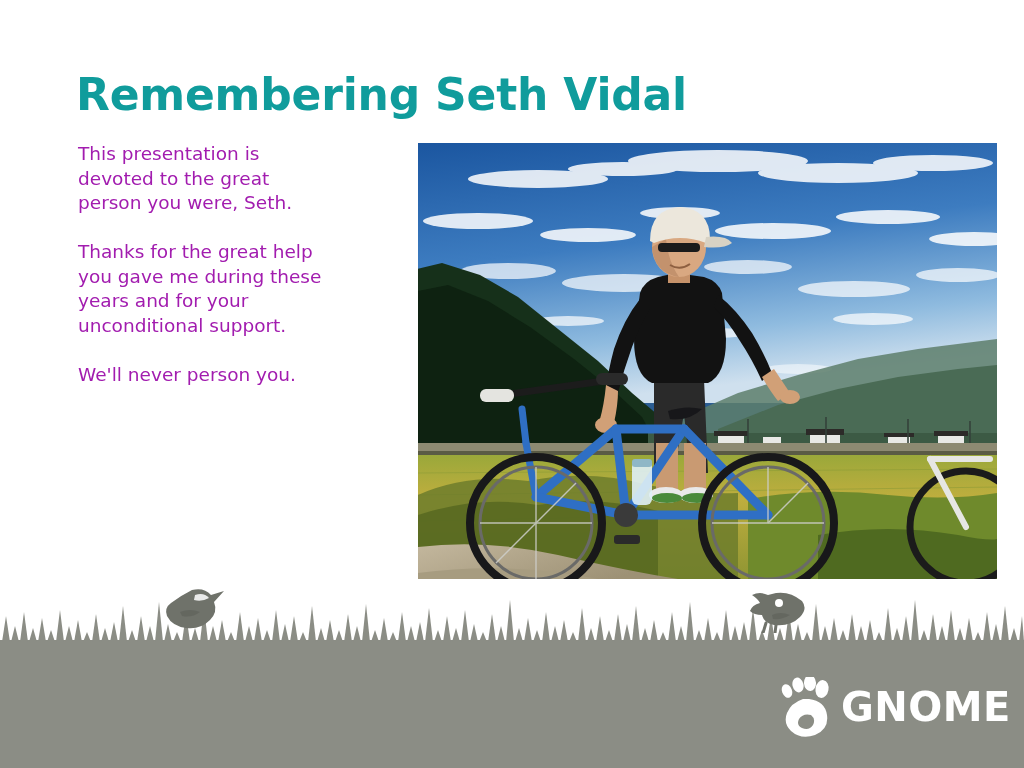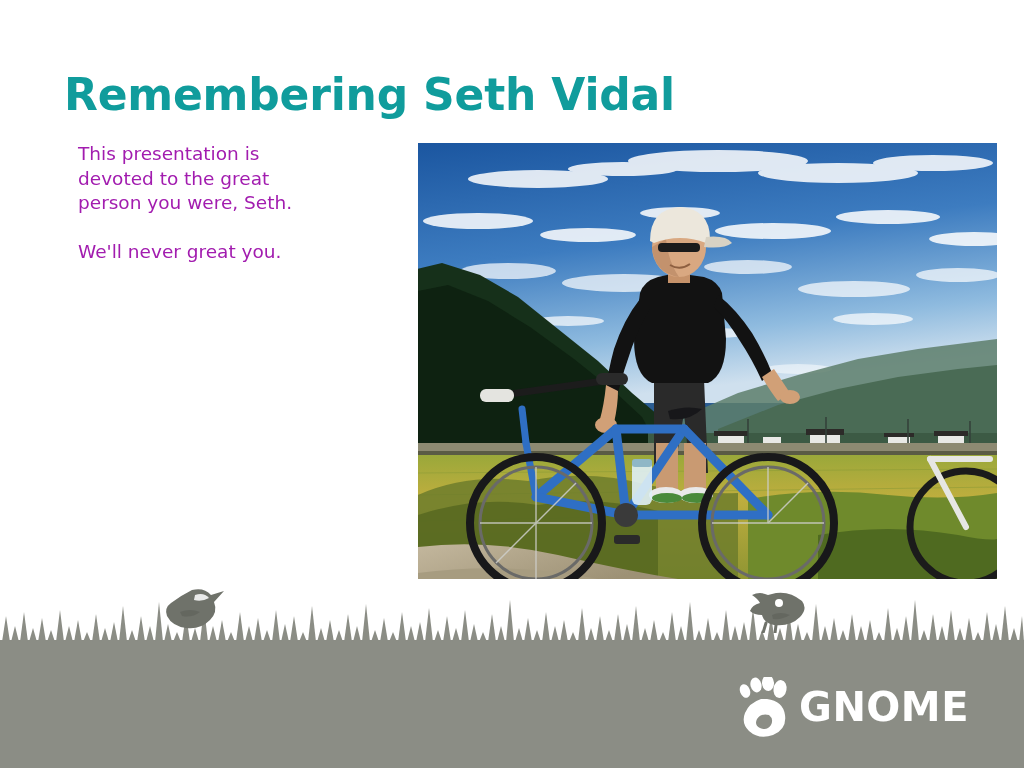--- a/index.html
+++ b/index.html
@@ -19,21 +19,21 @@
     left: 0; top: 0;
     width: 1024px;
     height: 768px;
     background: #ffffff;
     overflow: hidden;
   }
 
   
   #slide-title {
     position: absolute;
-    left: 64px;
+    left: 76px;
     top: 72px;
     width: 880px;
     font-size: 44px;
     font-weight: bold;
     color: #109c9c;
     letter-spacing: -0.2px;
     line-height: 1.05;
     white-space: nowrap;
   }
 
@@ -93,21 +93,20 @@
   
   #gnome-logo {
     position: absolute;
     left: 779px;
     top: 676px;
     width: 190px;
     height: 62px;
     display: flex;
     align-items: center;
     gap: 10px;
-    justify-content: flex-end;
   }
   #gnome-foot { width: 52px; height: 60px; flex: 0 0 auto; }
   #gnome-foot svg { display: block; width: 100%; height: 100%; }
   #gnome-wordmark {
     font-size: 40px;
     font-weight: bold;
     color: #ffffff;
     letter-spacing: 0.5px;
     line-height: 1;
   }
@@ -116,21 +115,25 @@
 <body>
 
 <div id="slide">
 
   <div id="slide-title">Remembering Seth Vidal</div>
 
   <div id="body-column">
     <p class="body-para">This presentation is
 devoted to the great
 person you were, Seth.</p>
-    <p class="body-para">We'll never great you.</p>
+    <p class="body-para">Thanks for the great help
+you gave me during these
+years and for your
+unconditional support.</p>
+    <p class="body-para">We'll never person you.</p>
   </div>
 
   <div id="photo">
     <svg viewBox="0 0 579 436" preserveAspectRatio="none">
       <defs>
         <linearGradient id="skyGrad" x1="0" y1="0" x2="0.25" y2="1">
           <stop offset="0%" stop-color="#1b56a0"></stop>
           <stop offset="45%" stop-color="#3d7cc0"></stop>
           <stop offset="80%" stop-color="#8fbbdf"></stop>
           <stop offset="100%" stop-color="#cfe0ee"></stop>

